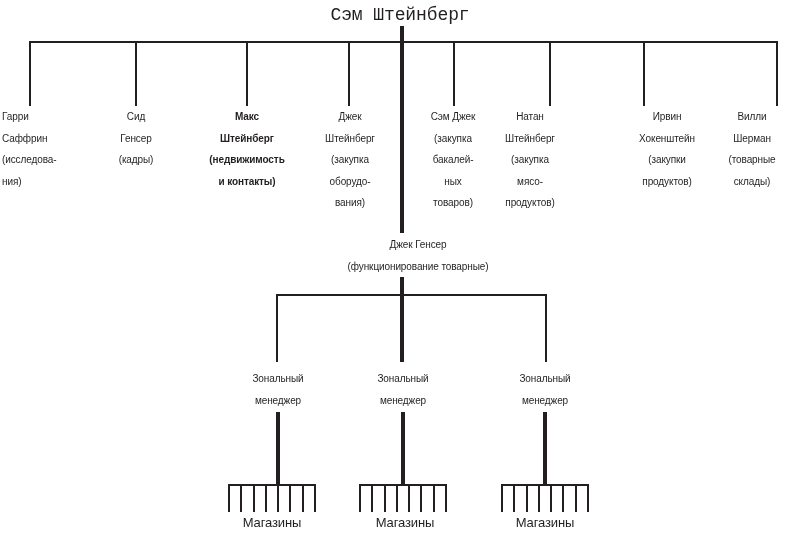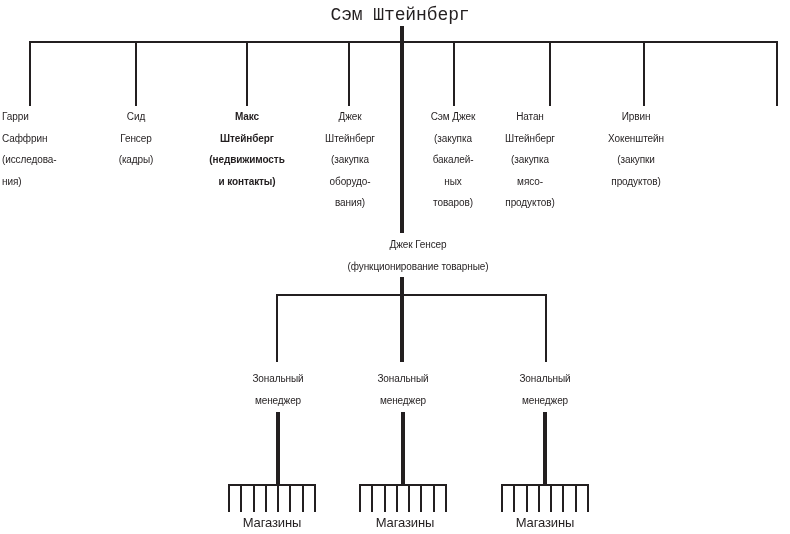--- a/index.html
+++ b/index.html
@@ -58,24 +58,28 @@
   <div class="txt center" style="left:453px;top:106px;">Сэм Джек
 (закупка
 бакалей-
 ных
 товаров)</div>
   <div class="txt center" style="left:530px;top:106px;">Натан
 Штейнберг
 (закупка
 мясо-
 продуктов)</div>
-  <div class="txt center" style="left:636px;top:106px;">Ирвин
+  <div class="txt center" style="left:667px;top:106px;">Ирвин
 Хокенштейн
 (закупки
 продуктов)</div>
+  <div class="txt center" style="left:752px;top:106px;">Вилли
+Шерман
+(товарные
+склады)</div>
 
   <div class="txt center" style="left:418px;top:234px;">Джек Генсер
 (функционирование товарные)</div>
   <div class="vthick" style="left:400px;top:277px;height:19px;"></div>
 
   <div class="hline" style="left:276px;top:294px;width:271px;"></div>
   <div class="vline" style="left:276px;top:296px;height:66px;"></div>
   <div class="vthick" style="left:400px;top:296px;height:66px;"></div>
   <div class="vline" style="left:545px;top:296px;height:66px;"></div>
 

